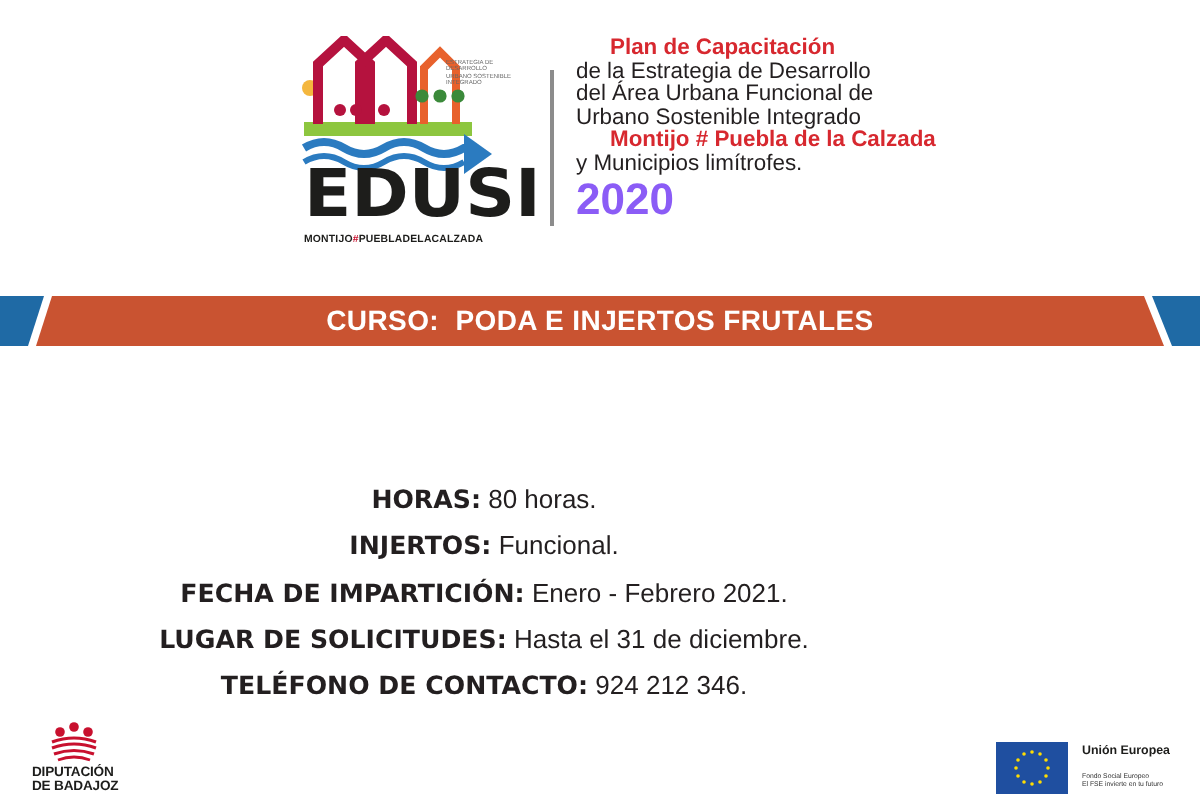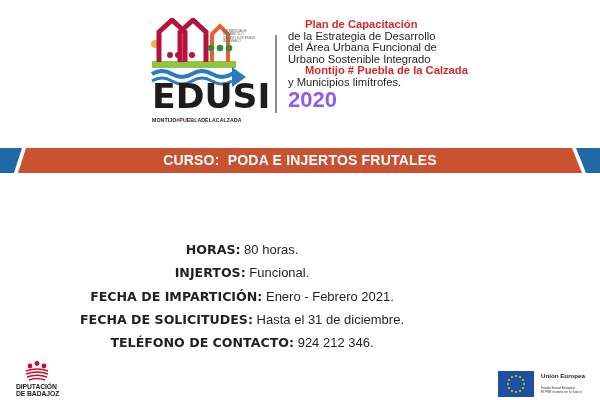--- a/index.html
+++ b/index.html
@@ -98,21 +98,21 @@
   <div class="info-row">
     <span class="k">HORAS:</span><span class="v"> 80 horas.</span>
   </div>
   <div class="info-row">
     <span class="k">INJERTOS:</span><span class="v"> Funcional.</span>
   </div>
   <div class="info-row">
     <span class="k">FECHA DE IMPARTICIÓN:</span><span class="v"> Enero - Febrero 2021.</span>
   </div>
   <div class="info-row">
-    <span class="k">FECHA DE SOLICITUDES:</span><span class="v"> Hasta el 31 de diciembre.</span>
+    <span class="k">LUGAR DE SOLICITUDES:</span><span class="v"> Hasta el 31 de diciembre.</span>
   </div>
   <div class="info-row">
     <span class="k">TELÉFONO DE CONTACTO:</span><span class="v"> 924 212 346.</span>
   </div>
 </div>
 
 <div class="dip-logo">
   <svg width="50" height="24" viewBox="0 0 50 24">
     <circle cx="14" cy="6" r="2.4" fill="#c8102e"></circle>
     <circle cx="21" cy="3.5" r="2.4" fill="#c8102e"></circle>

